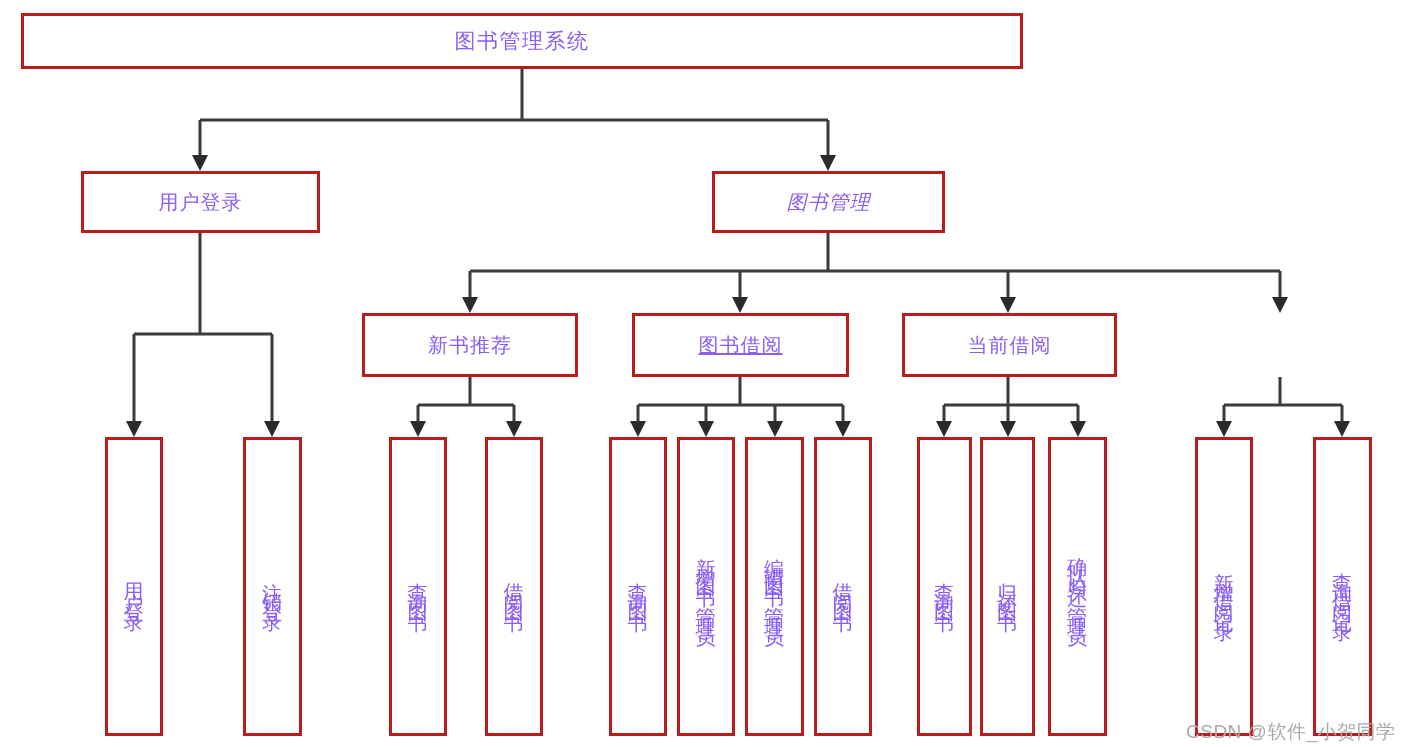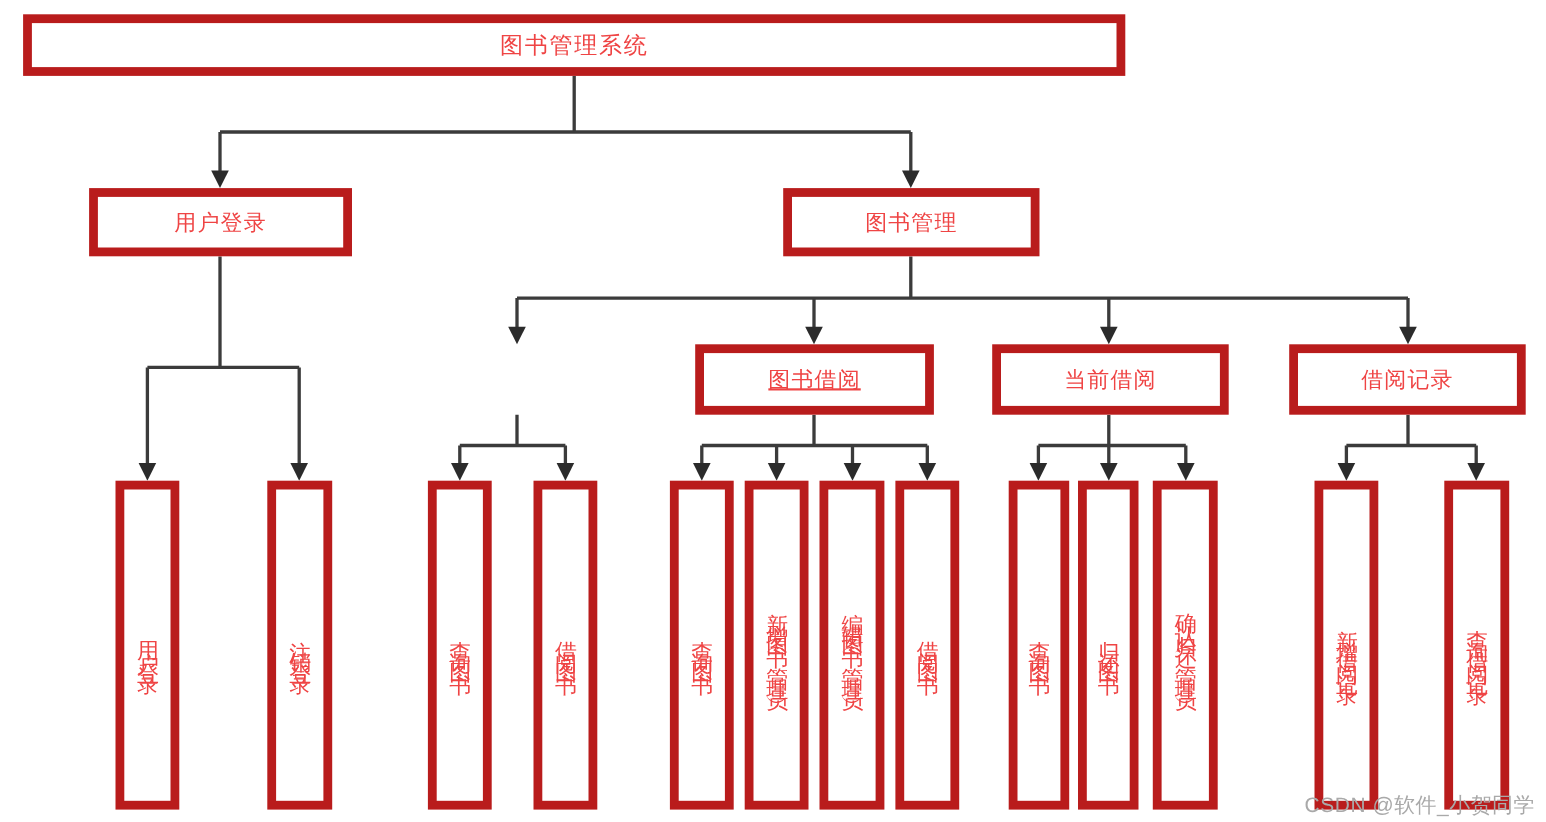--- a/index.html
+++ b/index.html
@@ -3,23 +3,23 @@
 <meta charset="utf-8">
 <style>
   html,body{margin:0;padding:0;background:#ffffff;}
   .canvas{
     position:relative;width:1405px;height:747px;background:#ffffff;
     font-family:"Liberation Sans",sans-serif;overflow:hidden;
   }
   svg.connectors{position:absolute;left:0;top:0;z-index:1;}
   .node{
     position:absolute;z-index:2;background:#ffffff;
-    border:8px solid #b91c1c;box-sizing:border-box;
+    border:3px solid #b91c1c;box-sizing:border-box;
     display:flex;align-items:center;justify-content:center;
-    color:#ef4444;
+    color:#8b5cf6;
   }
   .node.h span{font-size:20px;letter-spacing:1px;white-space:nowrap;}
   .node.root span{font-size:21px;letter-spacing:1.5px;}
   .node.v span{
     writing-mode:vertical-rl;text-orientation:mixed;
     font-size:20px;letter-spacing:10px;line-height:1;
   }
   .watermark{
     position:absolute;z-index:3;left:1186px;top:719px;
     font-size:19px;color:#a9a9a9;letter-spacing:0.5px;white-space:nowrap;
@@ -77,32 +77,32 @@
     </g>
   </svg>
 
   <div class="node h root" style="left:21px;top:13px;width:1002px;height:56px;">
     <span>图书管理系统</span>
   </div>
 
   <div class="node h" style="left:81px;top:171px;width:239px;height:62px;">
     <span>用户登录</span>
   </div>
-  <div class="node h" style="left:712px;top:171px;width:233px;height:62px;">
+  <div class="node h" style="left:712px;top:171px;width:233px;height:62px;font-style:italic;">
     <span>图书管理</span>
   </div>
 
+  <div class="node h" style="left:362px;top:313px;width:216px;height:64px;">
+    <span>新书推荐</span>
+  </div>
   <div class="node h" style="left:632px;top:313px;width:217px;height:64px;text-decoration:underline;">
     <span>图书借阅</span>
   </div>
   <div class="node h" style="left:902px;top:313px;width:215px;height:64px;justify-content:center;">
     <span>当前借阅</span>
-  </div>
-  <div class="node h" style="left:1172px;top:313px;width:215px;height:64px;">
-    <span>借阅记录</span>
   </div>
 
   <div class="node v" style="left:105px;top:437px;width:58px;height:299px;">
     <span>用户登录</span>
   </div>
   <div class="node v" style="left:243px;top:437px;width:59px;height:299px;">
     <span>注销登录</span>
   </div>
 
   <div class="node v" style="left:389px;top:437px;width:58px;height:299px;">

